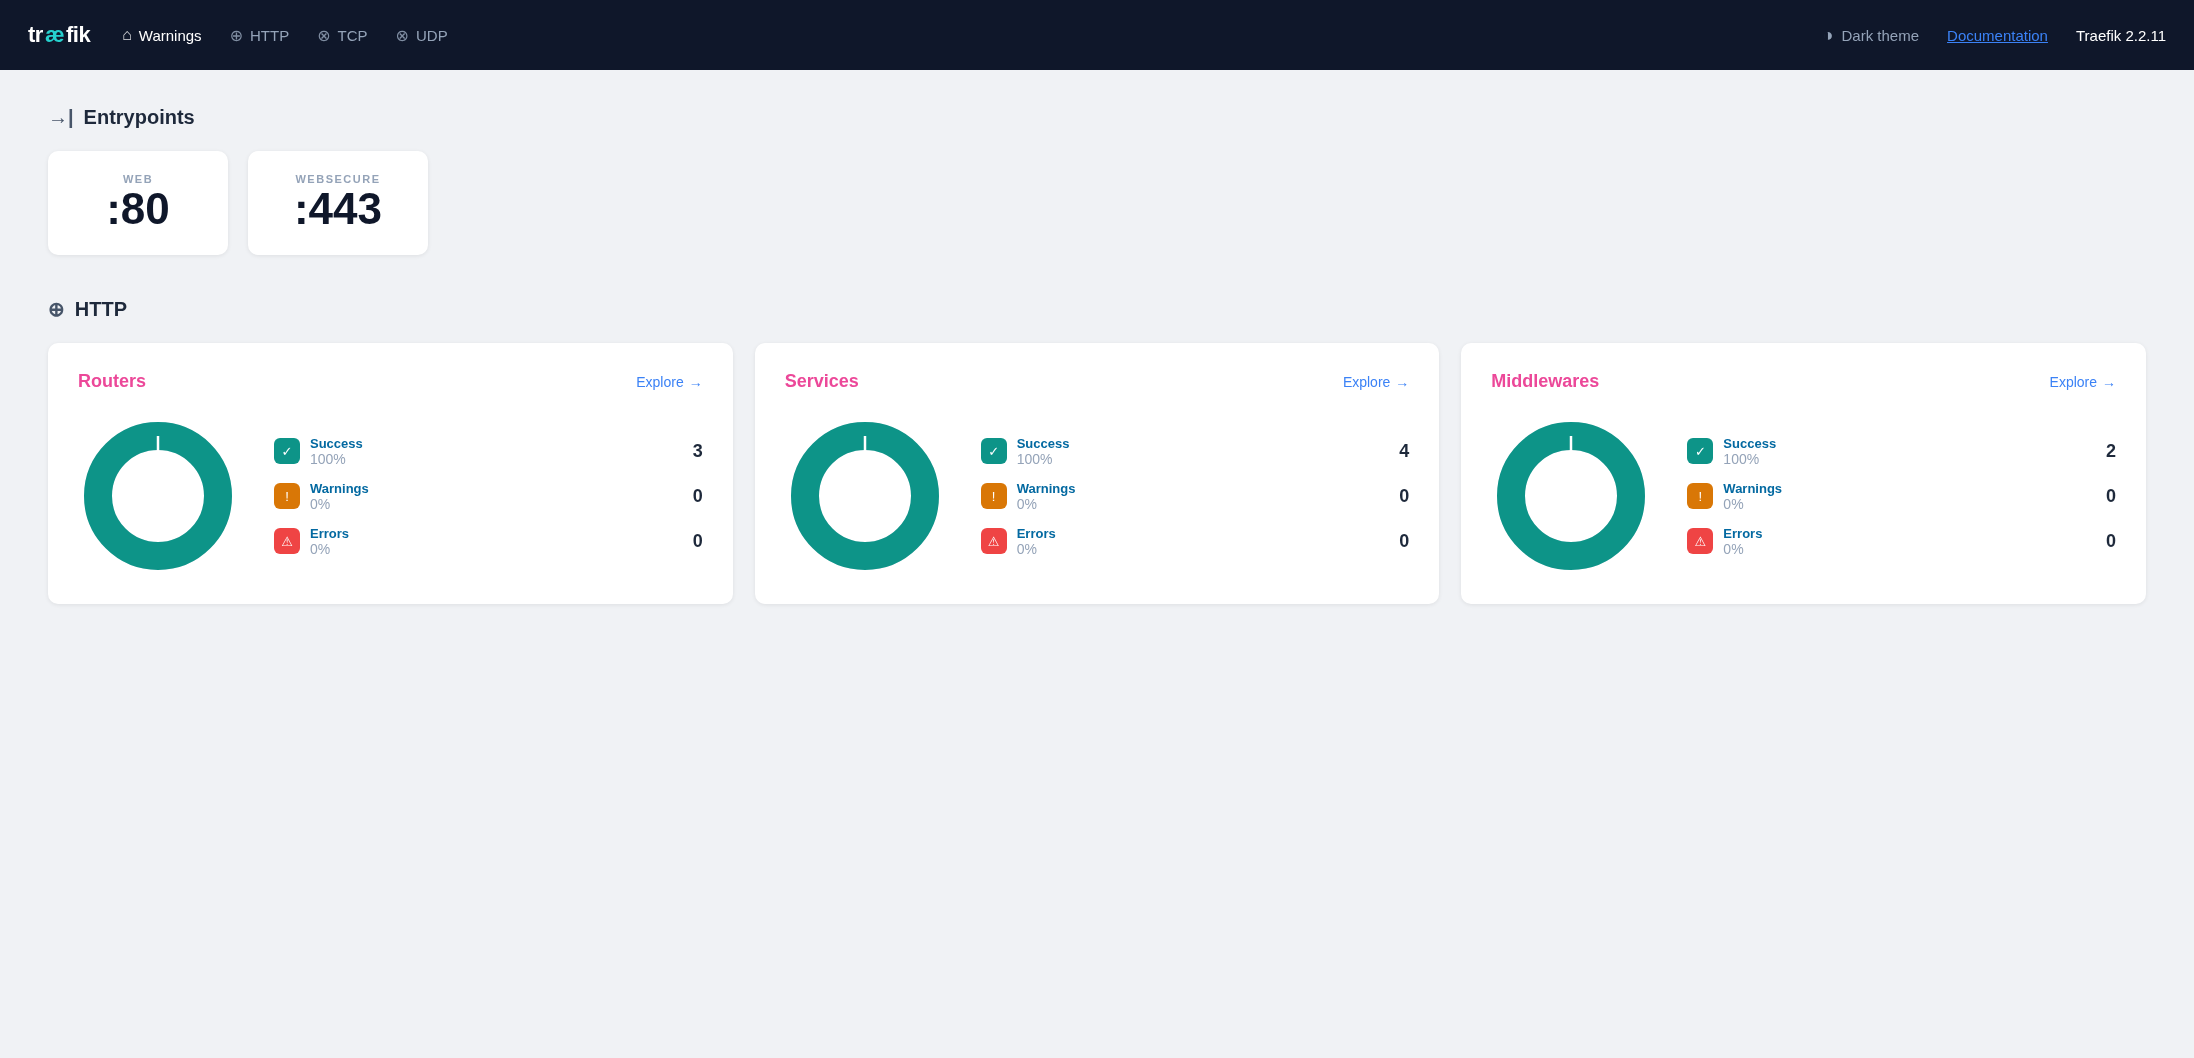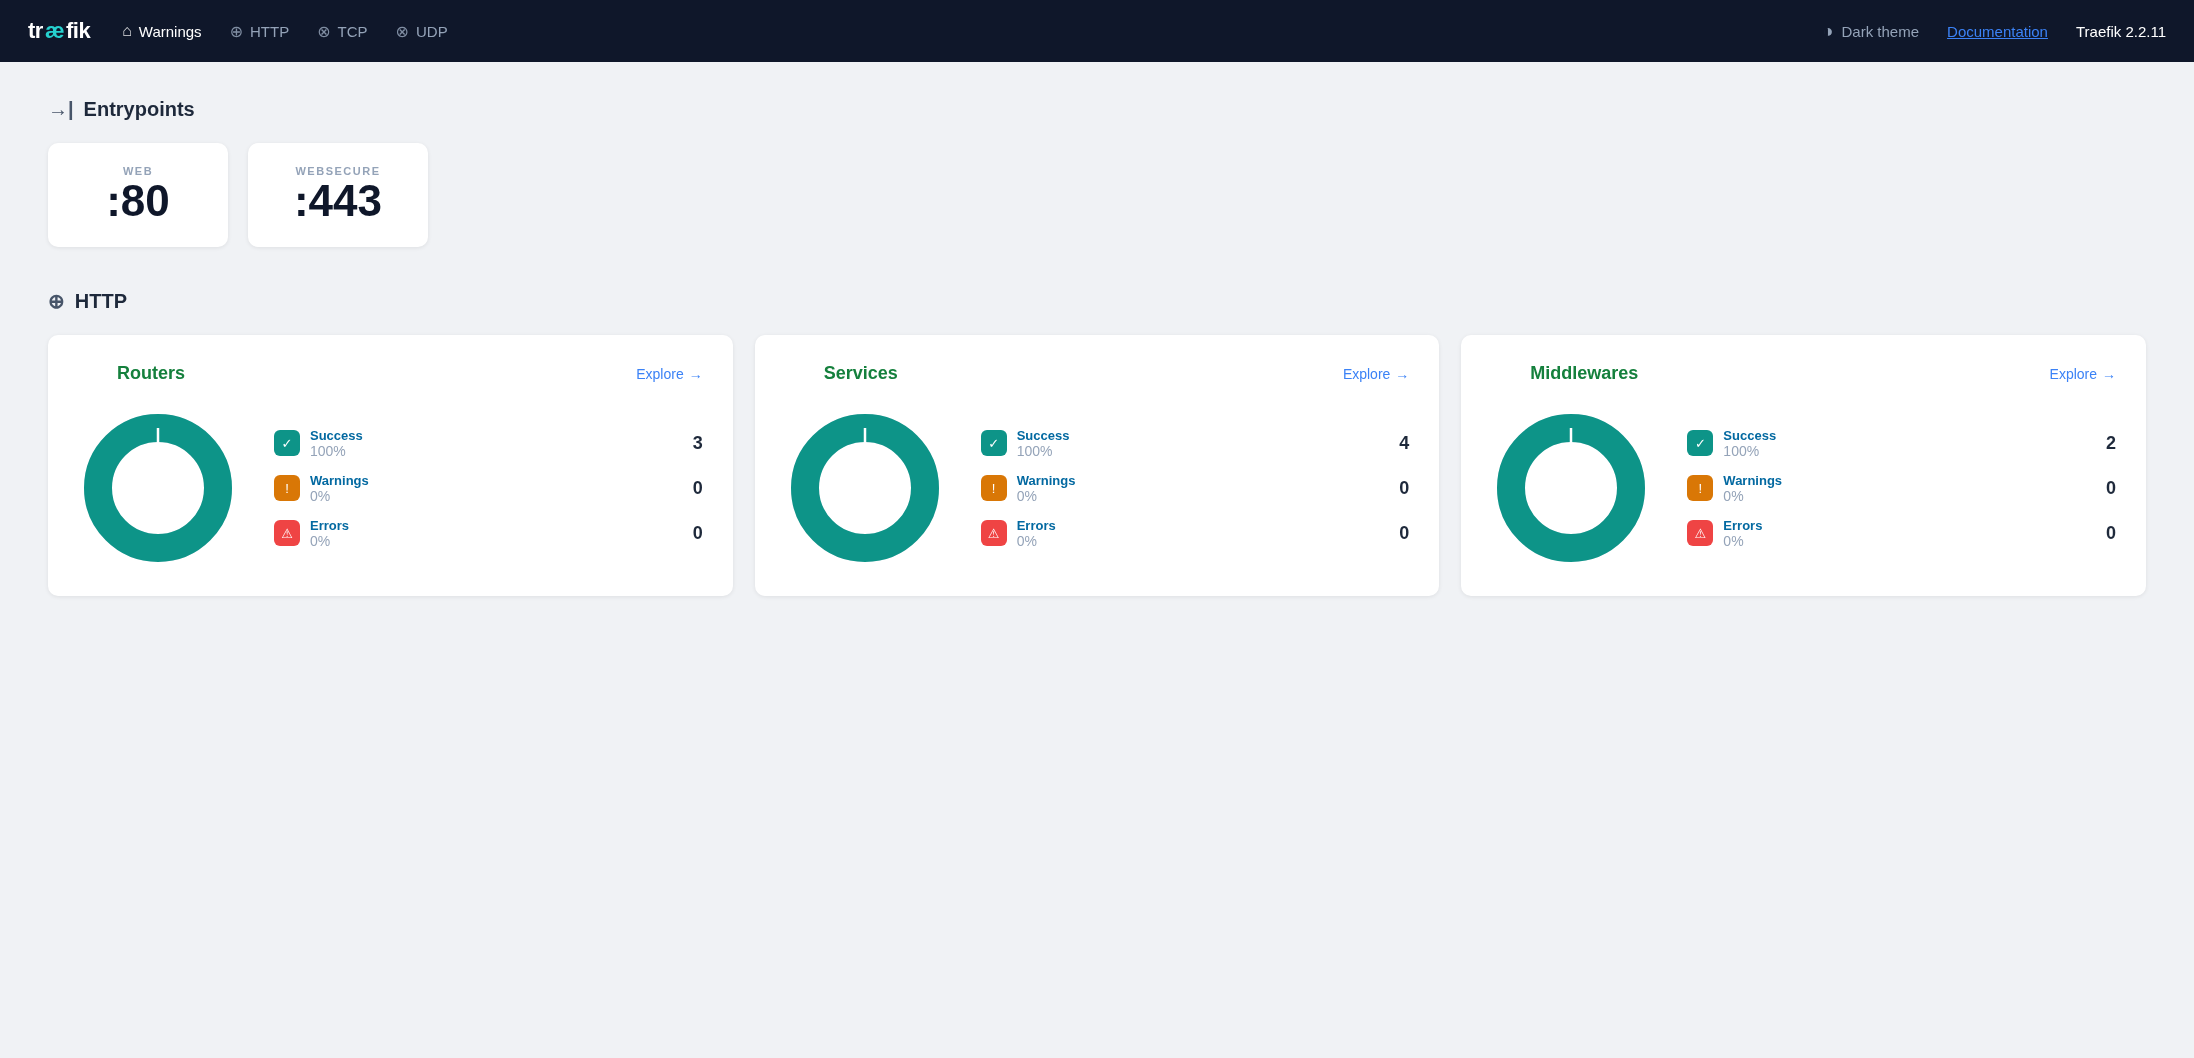--- a/index.html
+++ b/index.html
@@ -4,21 +4,21 @@
   <style>
     * { box-sizing: border-box; margin: 0; padding: 0; }
     body { font-family: 'Segoe UI', Arial, sans-serif; background: #f0f2f5; min-height: 100vh; }
 
     
     .navbar {
       background: #0f172a;
       display: flex;
       align-items: center;
       padding: 0 28px;
-      height: 62px;
+      height: 70px;
       gap: 32px;
     }
     .navbar-logo {
       font-size: 22px;
       font-weight: 700;
       color: #fff;
       letter-spacing: -0.5px;
       display: flex;
       align-items: center;
       gap: 2px;
@@ -143,22 +143,21 @@
     }
     .stat-card-header {
       display: flex;
       align-items: center;
       justify-content: space-between;
       margin-bottom: 24px;
     }
     .stat-card-title {
       font-size: 18px;
       font-weight: 700;
-      color: #15803d;
-      margin-left: 39px;
+      color: #ec4899;
     }
     .explore-link {
       color: #3b82f6;
       font-size: 14px;
       display: flex;
       gap: 5px;
       cursor: pointer;
       font-weight: 500;
     }
     .stat-card-body {

